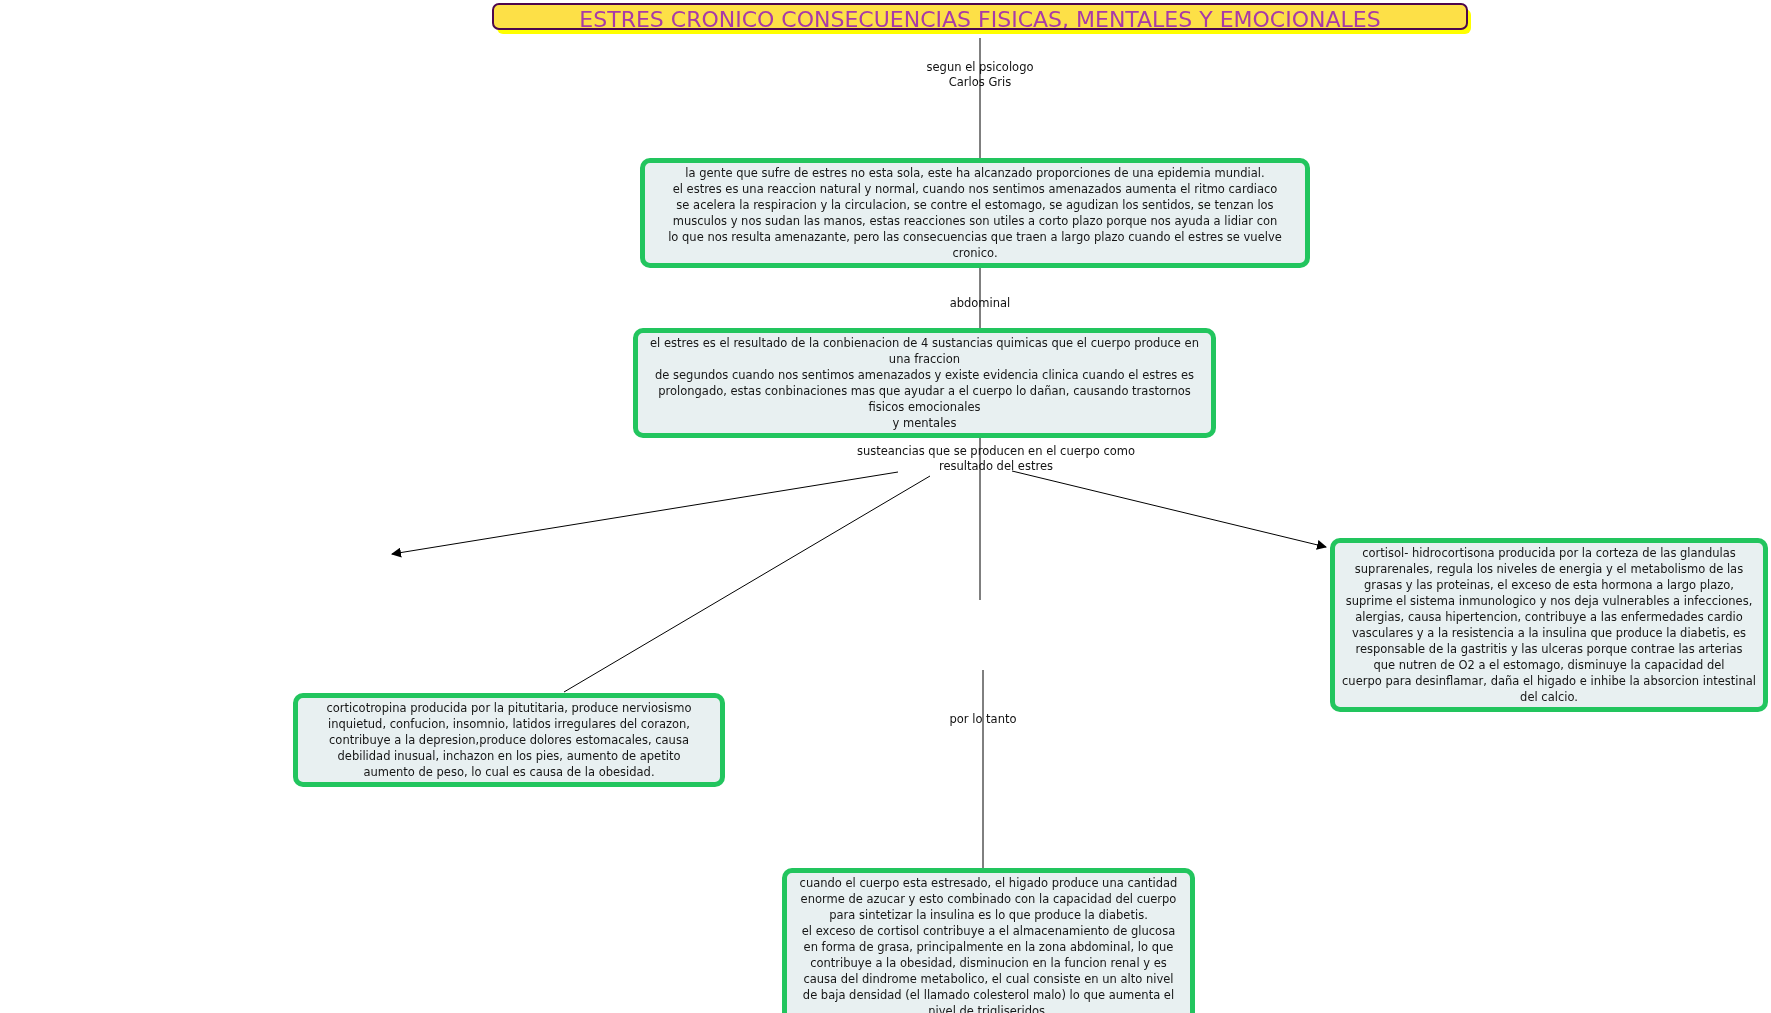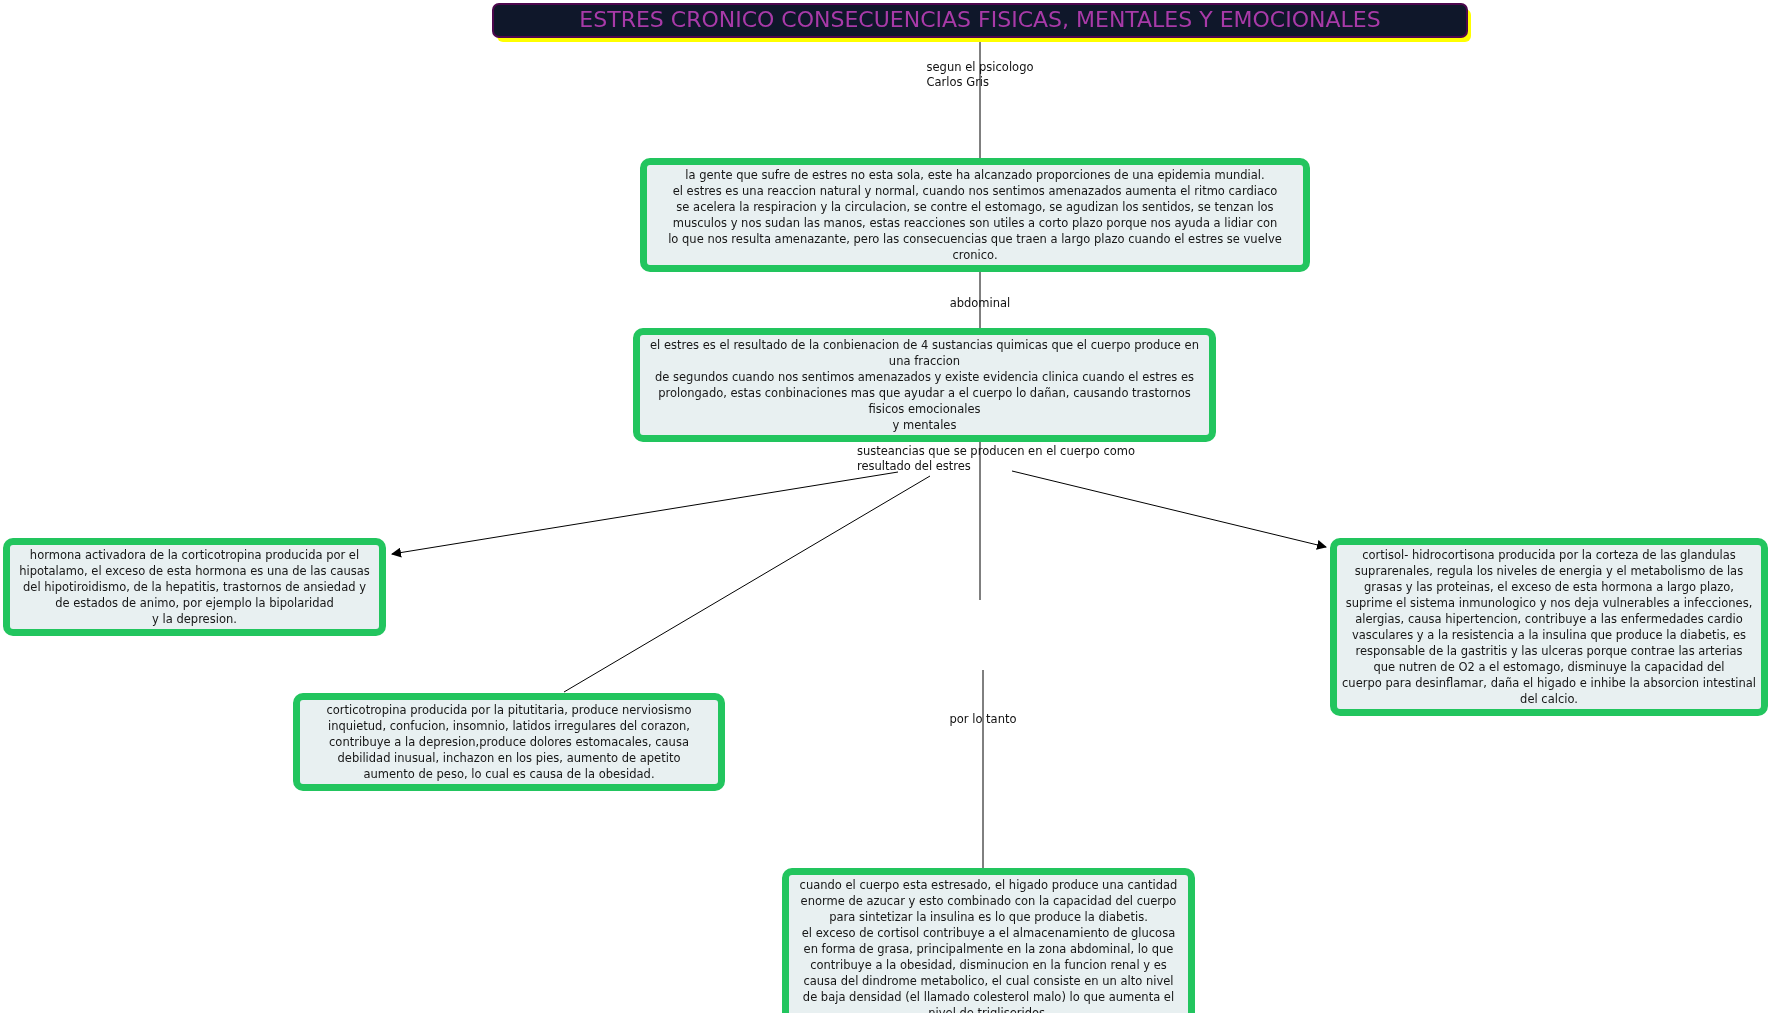--- a/index.html
+++ b/index.html
@@ -13,47 +13,47 @@
   }
   #connector-layer {
     position: absolute;
     left: 0; top: 0;
     width: 1771px; height: 1013px;
     pointer-events: none;
   }
   .node {
     position: absolute;
     background: #e8f0f1;
-    border: 7px solid #22c55e;
+    border: 5px solid #22c55e;
     border-radius: 10px;
     color: #161616;
     font-size: 11.5px;
     line-height: 16px;
     text-align: center;
     white-space: pre-line;
     display: flex;
     align-items: center;
     justify-content: center;
     padding: 2px 5px;
     box-sizing: border-box;
   }
   .linking-phrase {
     position: absolute;
     transform: translateX(-50%);
     color: #111111;
     font-size: 11.5px;
     line-height: 15px;
-    text-align: left;
+    text-align: center;
     white-space: pre-line;
   }
   #title-node {
     position: absolute;
     left: 492px; top: 3px;
-    width: 976px; height: 35px;
-    background: #0f172a;
+    width: 976px; height: 27px;
+    background: #fde047;
     border: 2px solid #4d074d;
     border-radius: 7px;
     box-shadow: 4px 5px 0 -1px #ffff00;
     color: #a83aa8;
     font-size: 22px;
     line-height: 30px;
     text-align: center;
     box-sizing: border-box;
     overflow: hidden;
   }
@@ -107,25 +107,20 @@
   <div class="linking-phrase" id="phrase-then">abdominal</div>
 
   <div class="node" id="node-combination">el estres es el resultado de la conbienacion de 4 sustancias quimicas que el cuerpo produce en una fraccion
 de segundos cuando nos sentimos amenazados y existe evidencia clinica cuando el estres es
 prolongado, estas conbinaciones mas que ayudar a el cuerpo lo dañan, causando trastornos fisicos emocionales
 y mentales</div>
 
   <div class="linking-phrase" id="phrase-substances">susteancias que se producen en el cuerpo como
 resultado del estres</div>
 
-  <div class="node" id="node-hormona">hormona activadora de la corticotropina producida por el
-hipotalamo, el exceso de esta hormona es una de las causas
-del hipotiroidismo, de la hepatitis, trastornos de ansiedad y
-de estados de animo, por ejemplo la bipolaridad
-y la depresion.</div>
 
   <div class="node" id="node-corticotropin">corticotropina producida por la pitutitaria, produce nerviosismo
 inquietud, confucion, insomnio, latidos irregulares del corazon,
 contribuye a la depresion,produce dolores estomacales, causa
 debilidad inusual, inchazon en los pies, aumento de apetito
 aumento de peso, lo cual es causa de la obesidad.</div>
 
 
   <div class="node" id="node-cortisol">cortisol- hidrocortisona producida por la corteza de las glandulas
 suprarenales, regula los niveles de energia y el metabolismo de las

